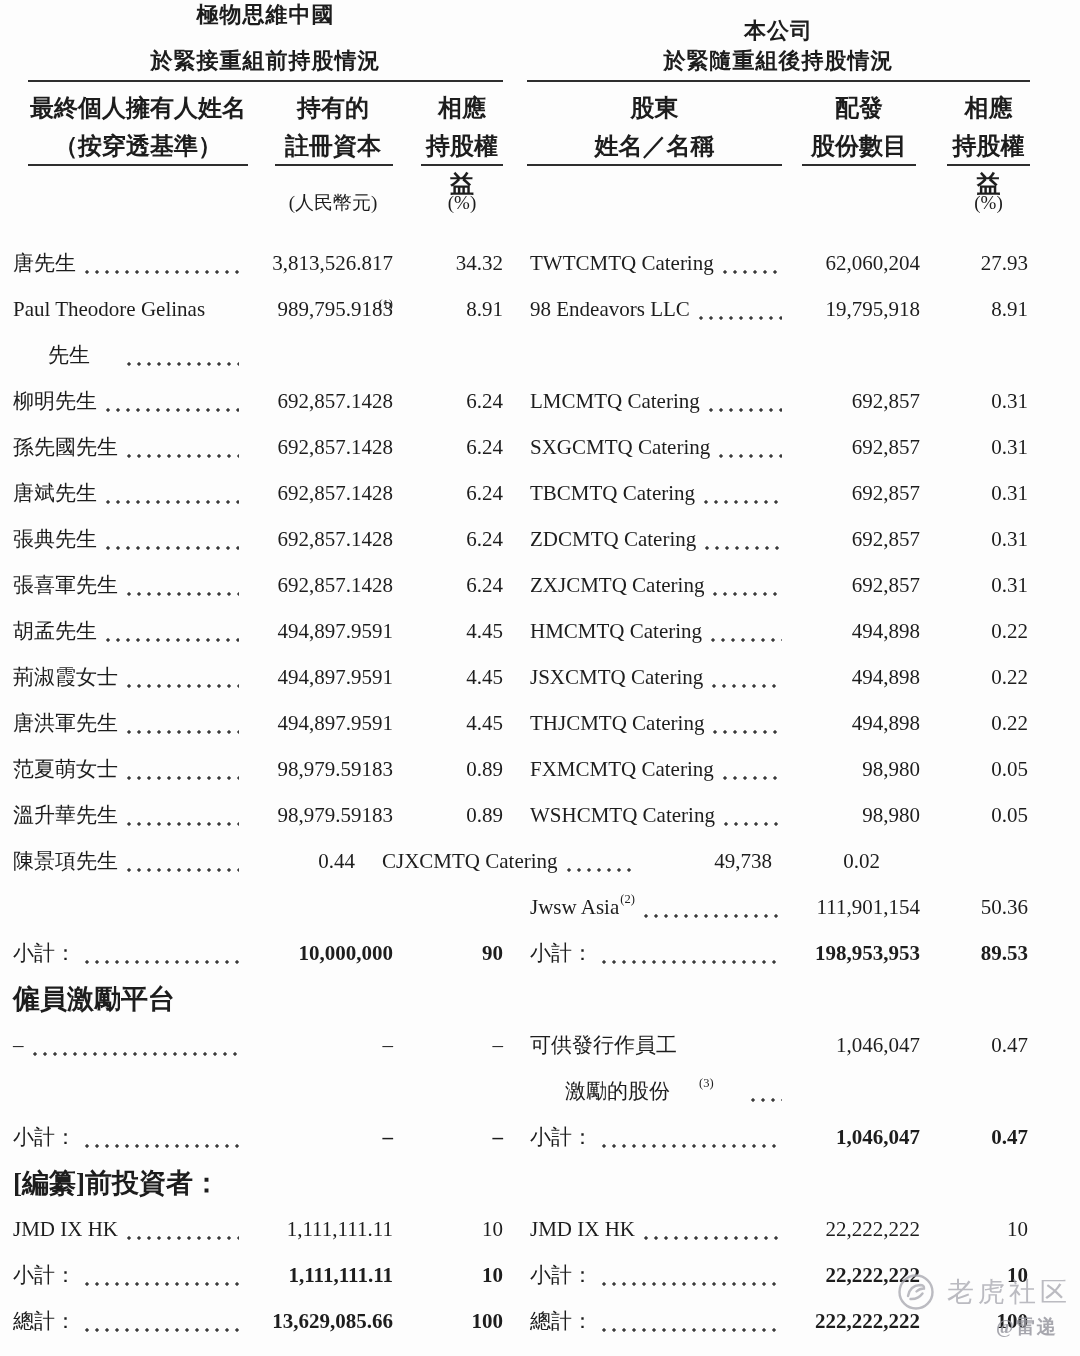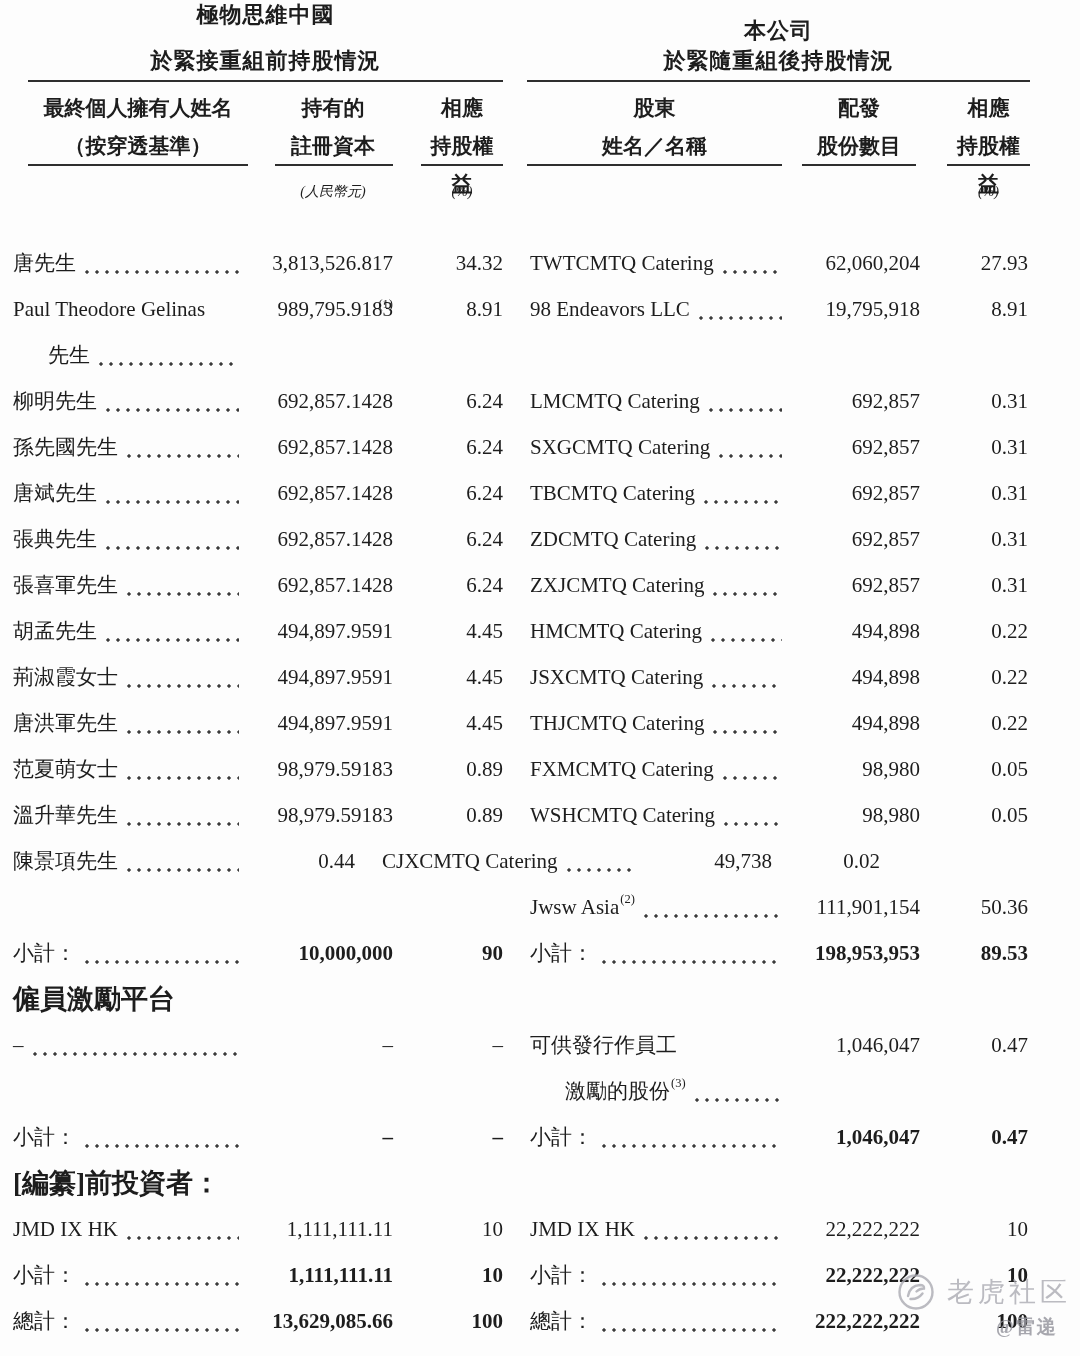--- a/index.html
+++ b/index.html
@@ -6,34 +6,34 @@
   html,body { background:#ffffff; }
   .page {
     position:relative; width:1080px; height:1356px;
     background:#fdfdfd; overflow:hidden;
     font-family:"Liberation Serif","DejaVu Serif",serif;
     color:#1d1d1d;
   }
   .abs { position:absolute; }
   .sec-title { font-weight:bold; font-size:22px; line-height:30px; text-align:center; letter-spacing:1px; }
   .rule { position:absolute; height:2px; background:#2e2e2e; }
-  .colhead { position:absolute; top:89px; font-weight:bold; font-size:21px; line-height:38px; text-align:center; }
-  .unit { position:absolute; top:178px; height:28px; line-height:28px; font-style:italic; font-size:14px; text-align:center; }
+  .colhead { position:absolute; top:89px; font-weight:bold; font-size:24px; line-height:38px; text-align:center; }
+  .unit { position:absolute; top:189px; height:28px; line-height:28px; font-size:19px; text-align:center; }
 
   .tbody { position:absolute; left:13px; top:240px; width:1016px; }
   .row { display:flex; align-items:flex-start; height:46px; font-size:21px; }
   .row.twoline { height:92px; }
   .c { line-height:46px; white-space:nowrap; }
   .ln { width:232px; } .lv1 { width:148px; } .lv2 { width:110px; }
   .gapc { width:27px; }
   .rn { width:258px; } .rv1 { width:132px; } .rv2 { width:108px; }
   .num { text-align:right; }
   .boldvals .num { font-weight:bold; }
   .name .nline { display:flex; line-height:46px; }
-  .name .indent { padding-left:35px; }
+  .name .indent { padding-left:35px;gap:28px; }
   .leader {
     flex:1 1 auto; min-width:12px; height:34px; margin:0 6px 0 9px;
     background:radial-gradient(circle at 2px 2px, #3a3a3a 1.4px, transparent 1.9px) left bottom / 10px 4px repeat-x;
   }
   .sup { font-size:12.5px; position:relative; top:-8px; margin-left:1px; letter-spacing:0; }
   .sechead { font-weight:bold; font-size:27px; line-height:46px; }
 
   .wm {
     position:absolute; left:896px; top:1272px; display:flex; align-items:center; gap:11px;
     color:rgba(168,168,176,0.78); font-size:27px; font-weight:400; letter-spacing:4px;

